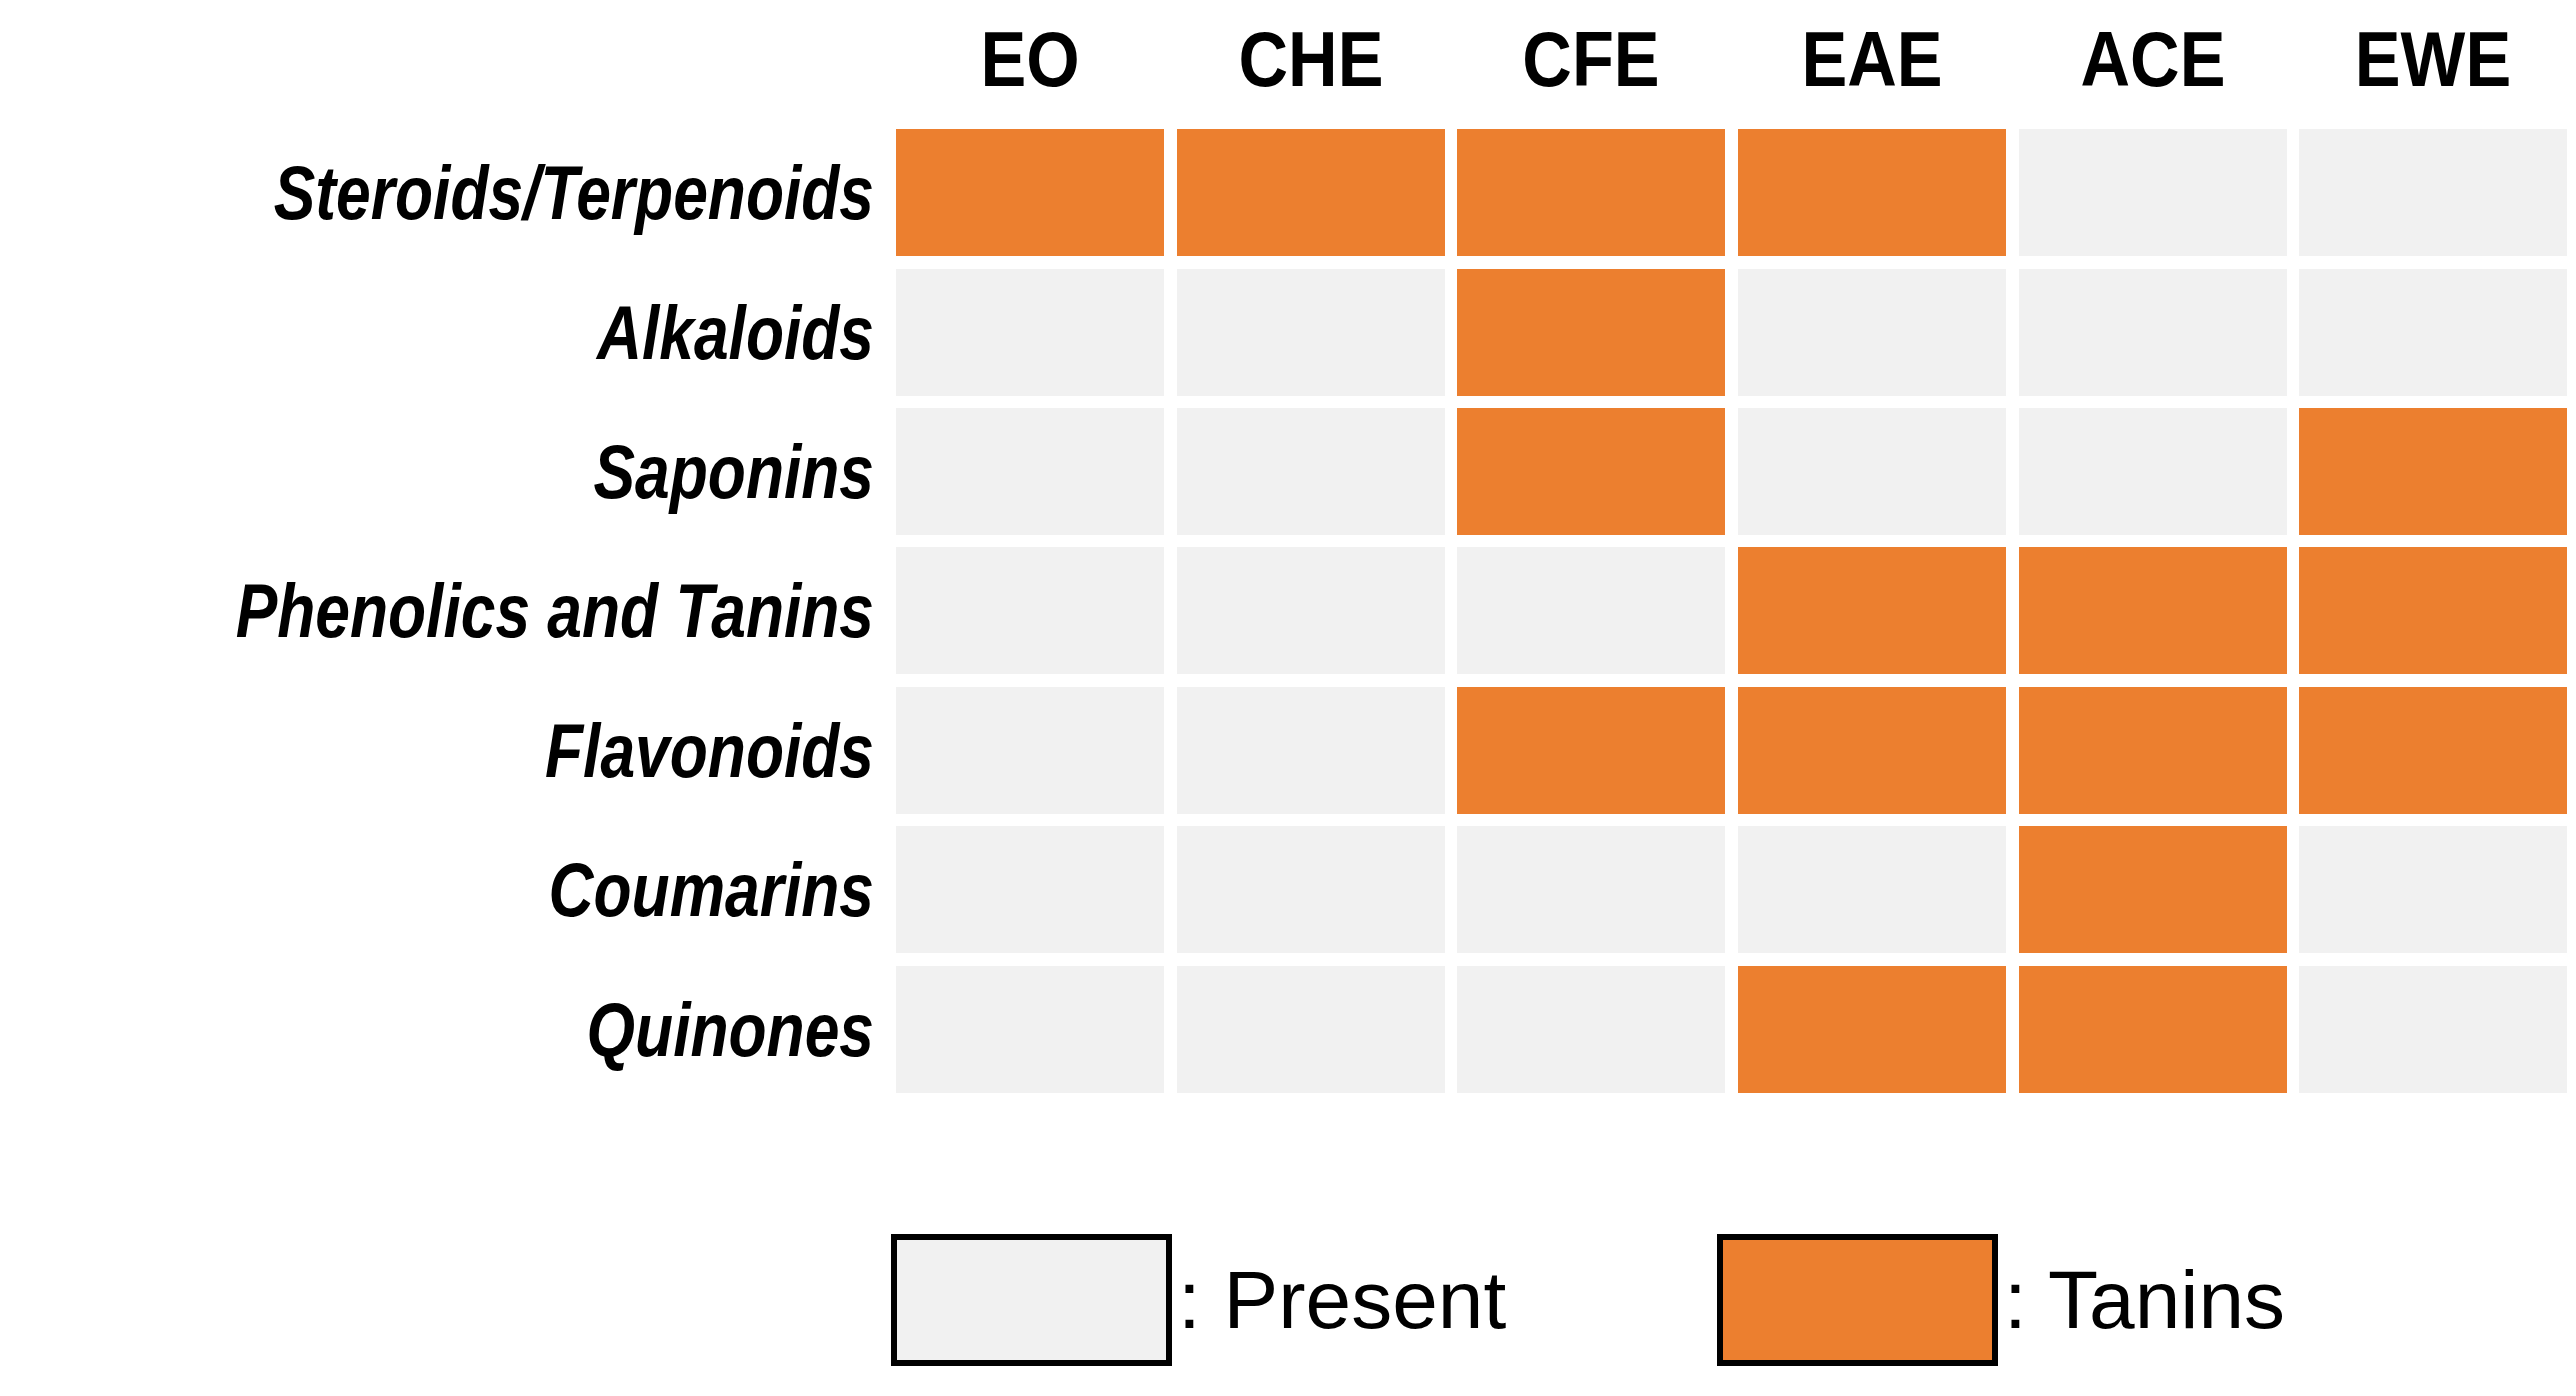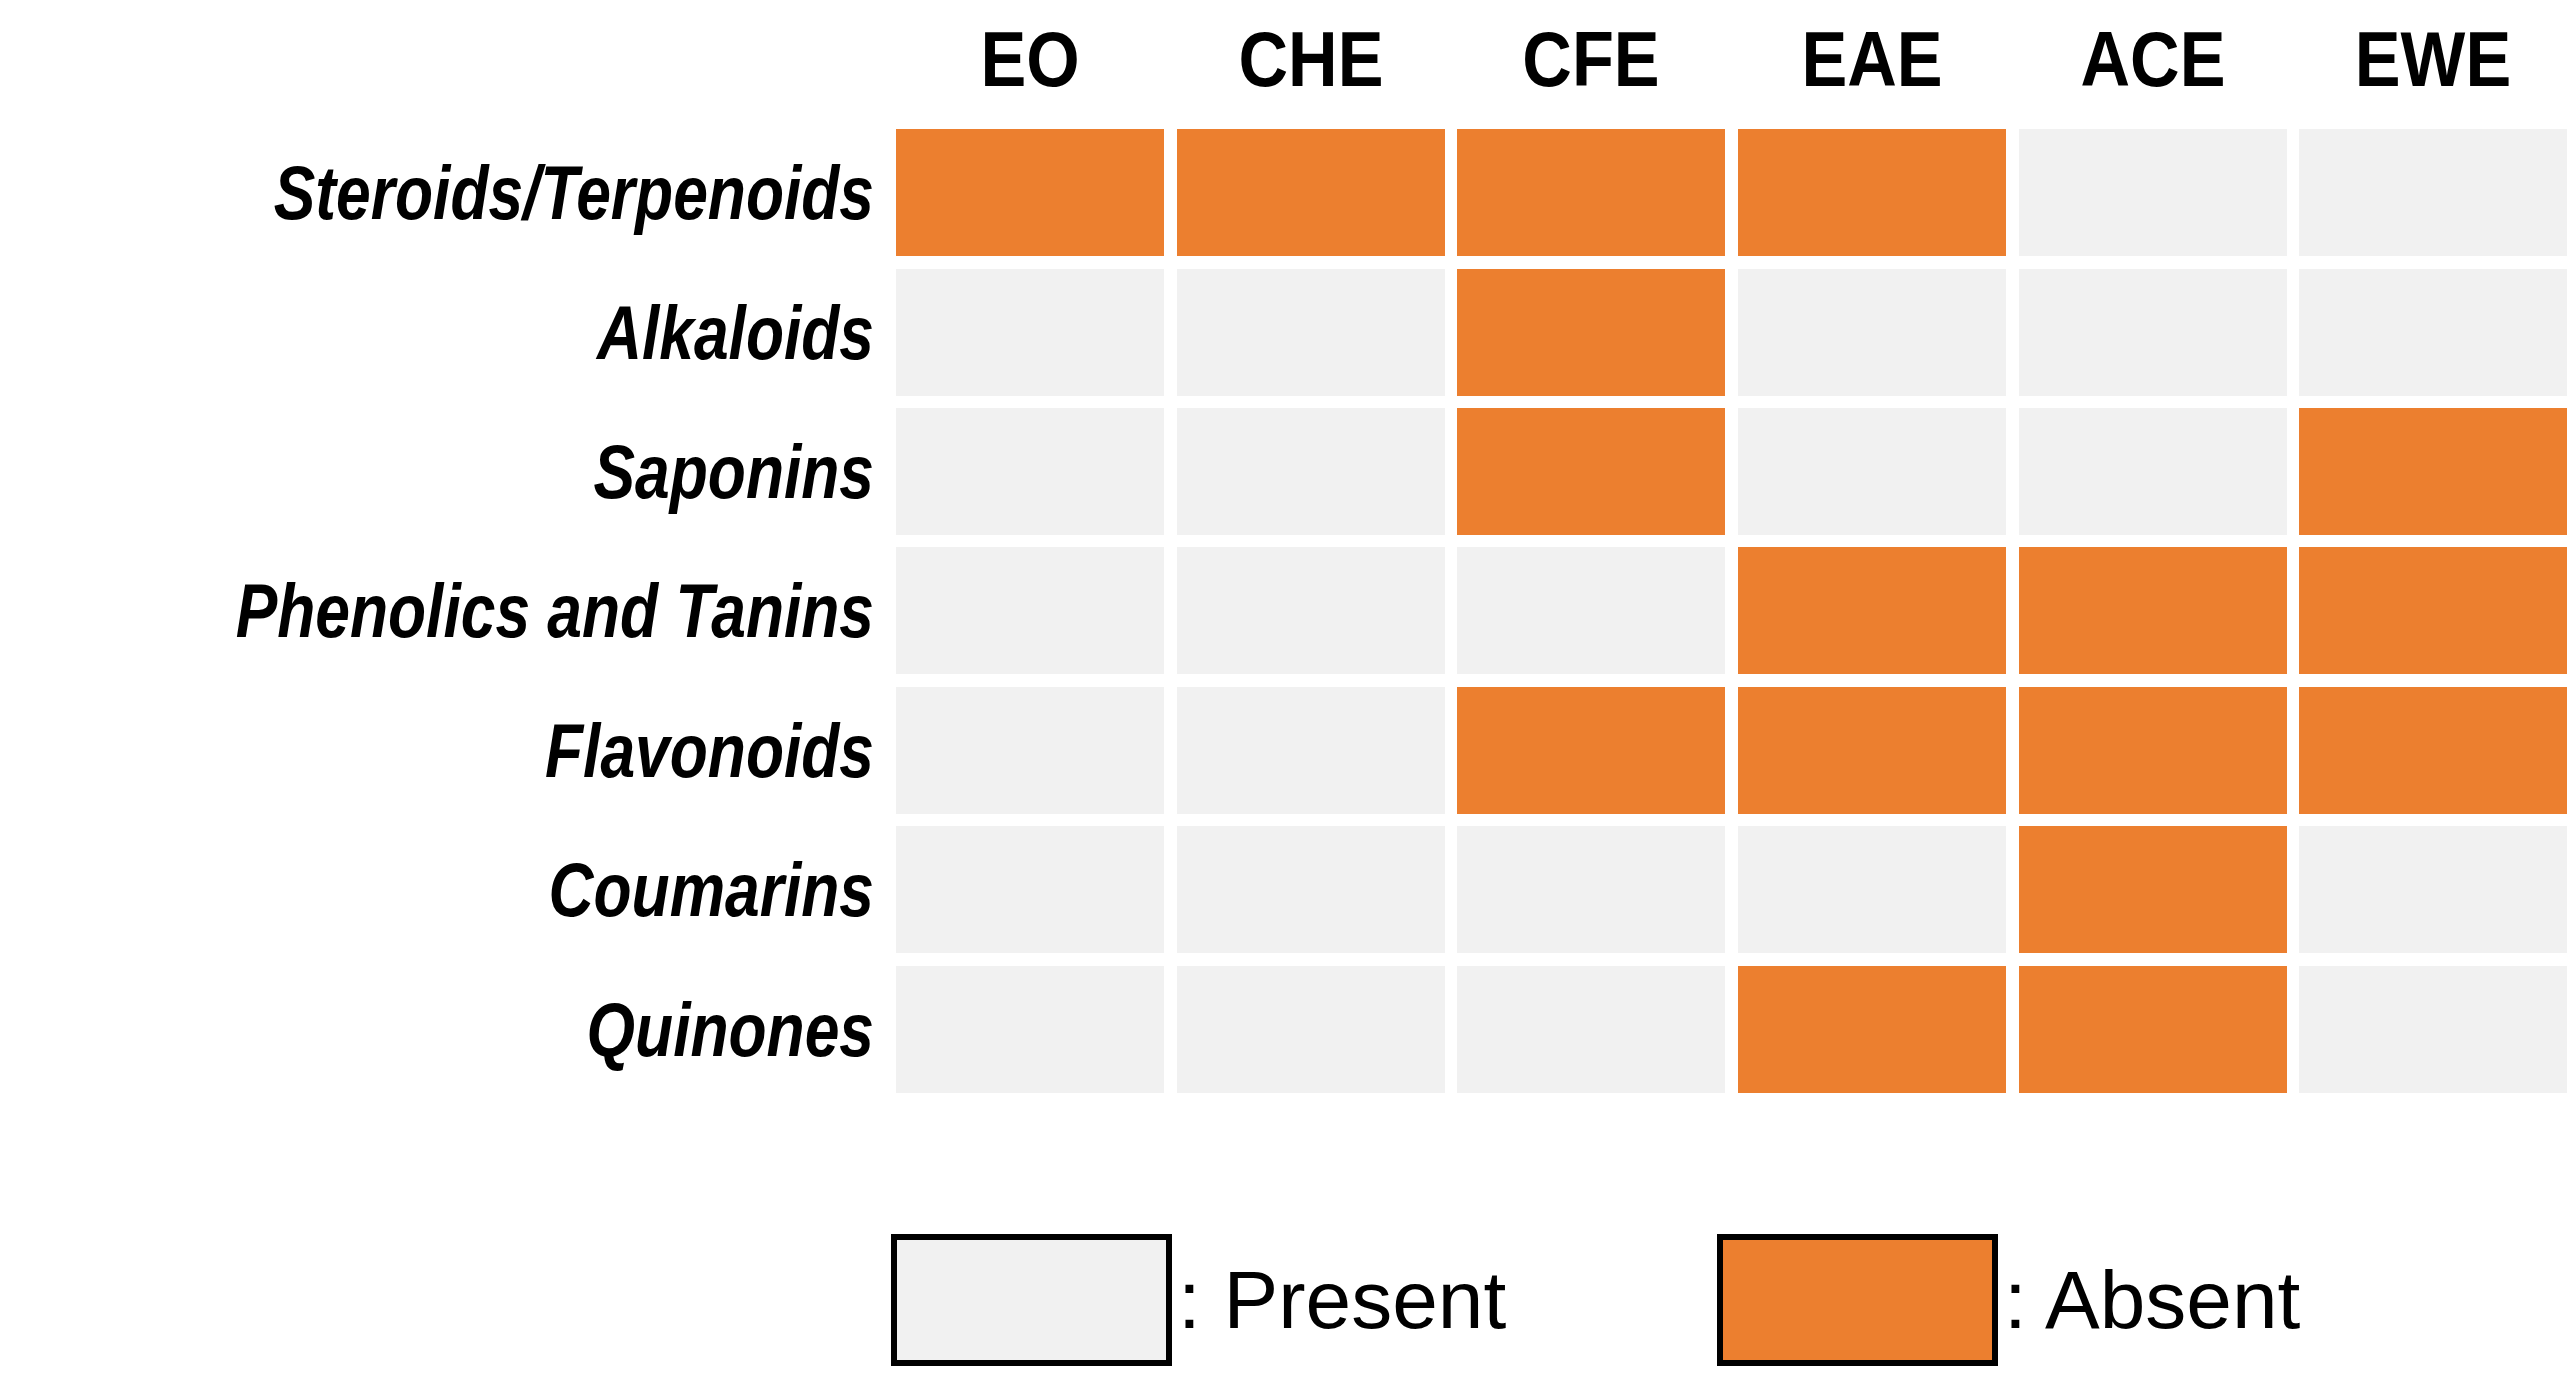--- a/index.html
+++ b/index.html
@@ -176,18 +176,18 @@
       </div>
   </div>
 
   <div id="legend">
       <div class="legend-item" style="left: 891px;">
         <div class="legend-swatch present" style="left: 0px; background: rgb(241, 241, 241);"></div>
         <div class="legend-text" style="left: 287px;">: Present</div>
       </div>
       <div class="legend-item" style="left: 1717px;">
         <div class="legend-swatch absent" style="left: 0px; background: rgb(236, 127, 47);"></div>
-        <div class="legend-text" style="left: 287px;">: Absent</div>
+        <div class="legend-text" style="left: 287px;">: Tanins</div>
       </div>
     </div>
 
 </div>
 
 
 </body></html>

